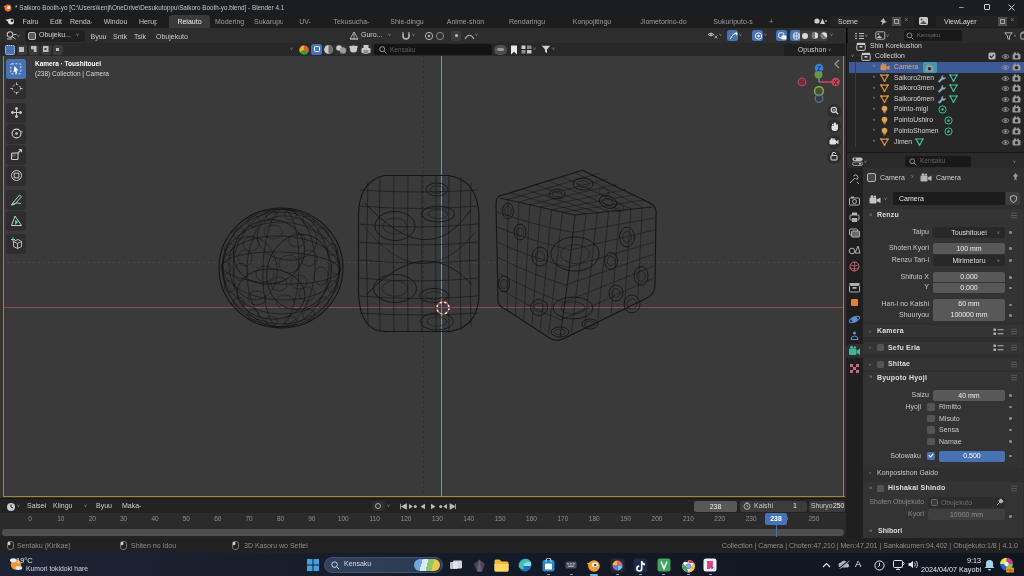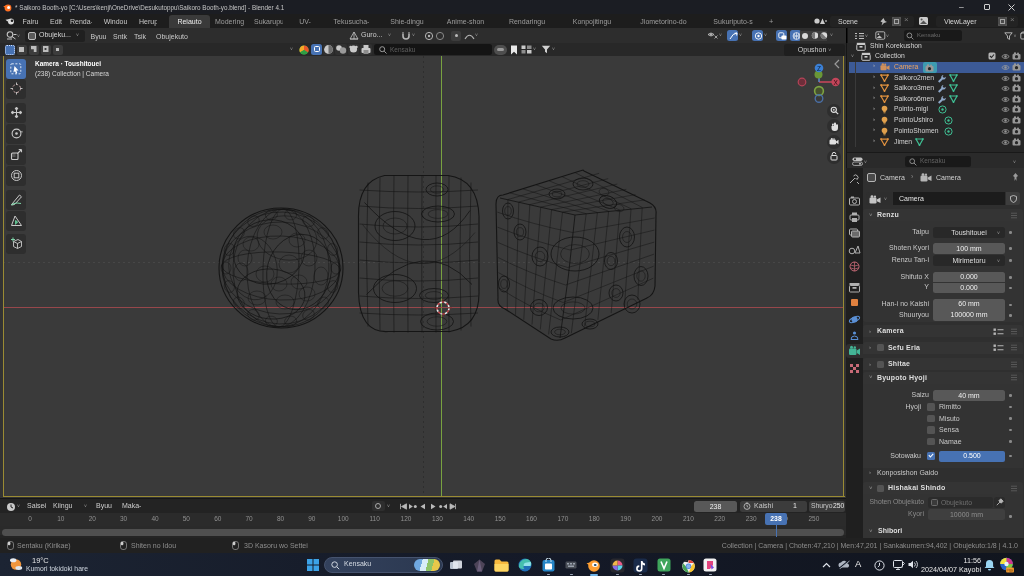--- a/index.html
+++ b/index.html
@@ -1068,21 +1068,21 @@
     </svg>
 <span class="abs st" style="left:244px">3D Kasoru wo Settei</span>
 <span class="abs st" style="left:538px;width:480px;text-align:right">Collection | Camera | Choten:47,210 | Men:47,201 | Sankakumen:94,402 | Obujekuto:1/8 | 4.1.0</span>
 </div>
 <div class="abs" id="taskbar">
 <svg class="abs" style="left:9px;top:4px" width="14" height="14" viewBox="0 0 14 14">
       <circle cx="7" cy="7.5" r="5.2" fill="#f0953c"></circle>
       <ellipse cx="4.2" cy="3.2" rx="3.2" ry="2" fill="#e8edf4"></ellipse>
       <ellipse cx="9.8" cy="11" rx="3.4" ry="1.9" fill="#dfe6ee"></ellipse>
     </svg>
-<span class="abs" style="left:32px;top:2.5px;color:#e8e8e8;font-size:7.5px">19°C</span>
+<span class="abs" style="left:16px;top:2.5px;color:#e8e8e8;font-size:7.5px">19°C</span>
 <span class="abs" style="left:26px;top:12px;color:#cfd6df;font-size:6.8px">Kumori tokidoki hare</span>
 <svg class="abs" style="left:307px;top:6px" width="12" height="12" viewBox="0 0 12 12">
       <rect x="0" y="0" width="5.5" height="5.5" fill="#3ca3e8"></rect>
       <rect x="6.5" y="0" width="5.5" height="5.5" fill="#3ca3e8"></rect>
       <rect x="0" y="6.5" width="5.5" height="5.5" fill="#3ca3e8"></rect>
       <rect x="6.5" y="6.5" width="5.5" height="5.5" fill="#3ca3e8"></rect>
     </svg>
 <div class="abs" style="left:324px;top:3.5px;width:119px;height:16px;background:linear-gradient(90deg,#33415c,#2b3850);border:1px solid #46536e;border-radius:8px"></div>
 <svg class="abs" style="left:331px;top:7.5px" width="9" height="9" viewBox="0 0 9 9">
       <circle cx="3.6" cy="3.6" r="2.8" fill="none" stroke="#cfd6df" stroke-width="1"></circle>
@@ -1202,21 +1202,21 @@
     </svg>
 <svg class="abs" style="left:893px;top:7px" width="12" height="10" viewBox="0 0 12 10">
       <rect x="0.5" y="0.5" width="9" height="7" rx="1" fill="none" stroke="#dfe3ea" stroke-width="1"></rect>
       <path d="M3 9.5 h4 M5 7.5 v2" stroke="#dfe3ea" stroke-width="0.9"></path>
       <path d="M10 2 l1.5 1.5 l-3 3" stroke="#dfe3ea" stroke-width="0.9" fill="none"></path>
     </svg>
 <svg class="abs" style="left:908px;top:7px" width="11" height="9" viewBox="0 0 11 9">
       <path d="M0.5 3 H2.5 L5 0.8 V8.2 L2.5 6 H0.5 Z" fill="#dfe3ea"></path>
       <path d="M6.5 2.5 a3 3 0 0 1 0 4 M8 1 a5 5 0 0 1 0 7" stroke="#dfe3ea" stroke-width="0.9" fill="none"></path>
     </svg>
-<span class="abs" style="left:925px;top:2.5px;width:56px;text-align:right;color:#e8e8e8;font-size:7.2px">11:56</span>
+<span class="abs" style="left:925px;top:2.5px;width:56px;text-align:right;color:#e8e8e8;font-size:7.2px">9:13</span>
 <span class="abs" style="left:895px;top:11.5px;width:86px;text-align:right;color:#e8e8e8;font-size:7.2px">2024/04/07 Kayobi</span>
 <svg class="abs" style="left:984px;top:6px" width="11" height="12" viewBox="0 0 11 12">
       <path d="M5.5 1 a3.6 3.6 0 0 1 3.6 3.6 V7.5 L10.5 9 H0.5 L2 7.5 V4.6 A3.6 3.6 0 0 1 5.5 1 Z" fill="#9ad5f2"></path>
       <path d="M4 10 a1.5 1.5 0 0 0 3 0" fill="#9ad5f2"></path>
     </svg>
 <svg class="abs" style="left:999px;top:4px" width="15" height="16" viewBox="0 0 15 16">
       <circle cx="7.5" cy="7" r="6.3" fill="#2a63c4"></circle>
       <path d="M7.5 0.7 A6.3 6.3 0 0 1 13.8 7 L7.5 7 Z" fill="#d03a8c"></path>
       <path d="M13.8 7 A6.3 6.3 0 0 1 7.5 13.3 L7.5 7 Z" fill="#7ac943"></path>
       <path d="M1.2 7 A6.3 6.3 0 0 1 7.5 0.7 L7.5 7 Z" fill="#f2e23e"></path>

